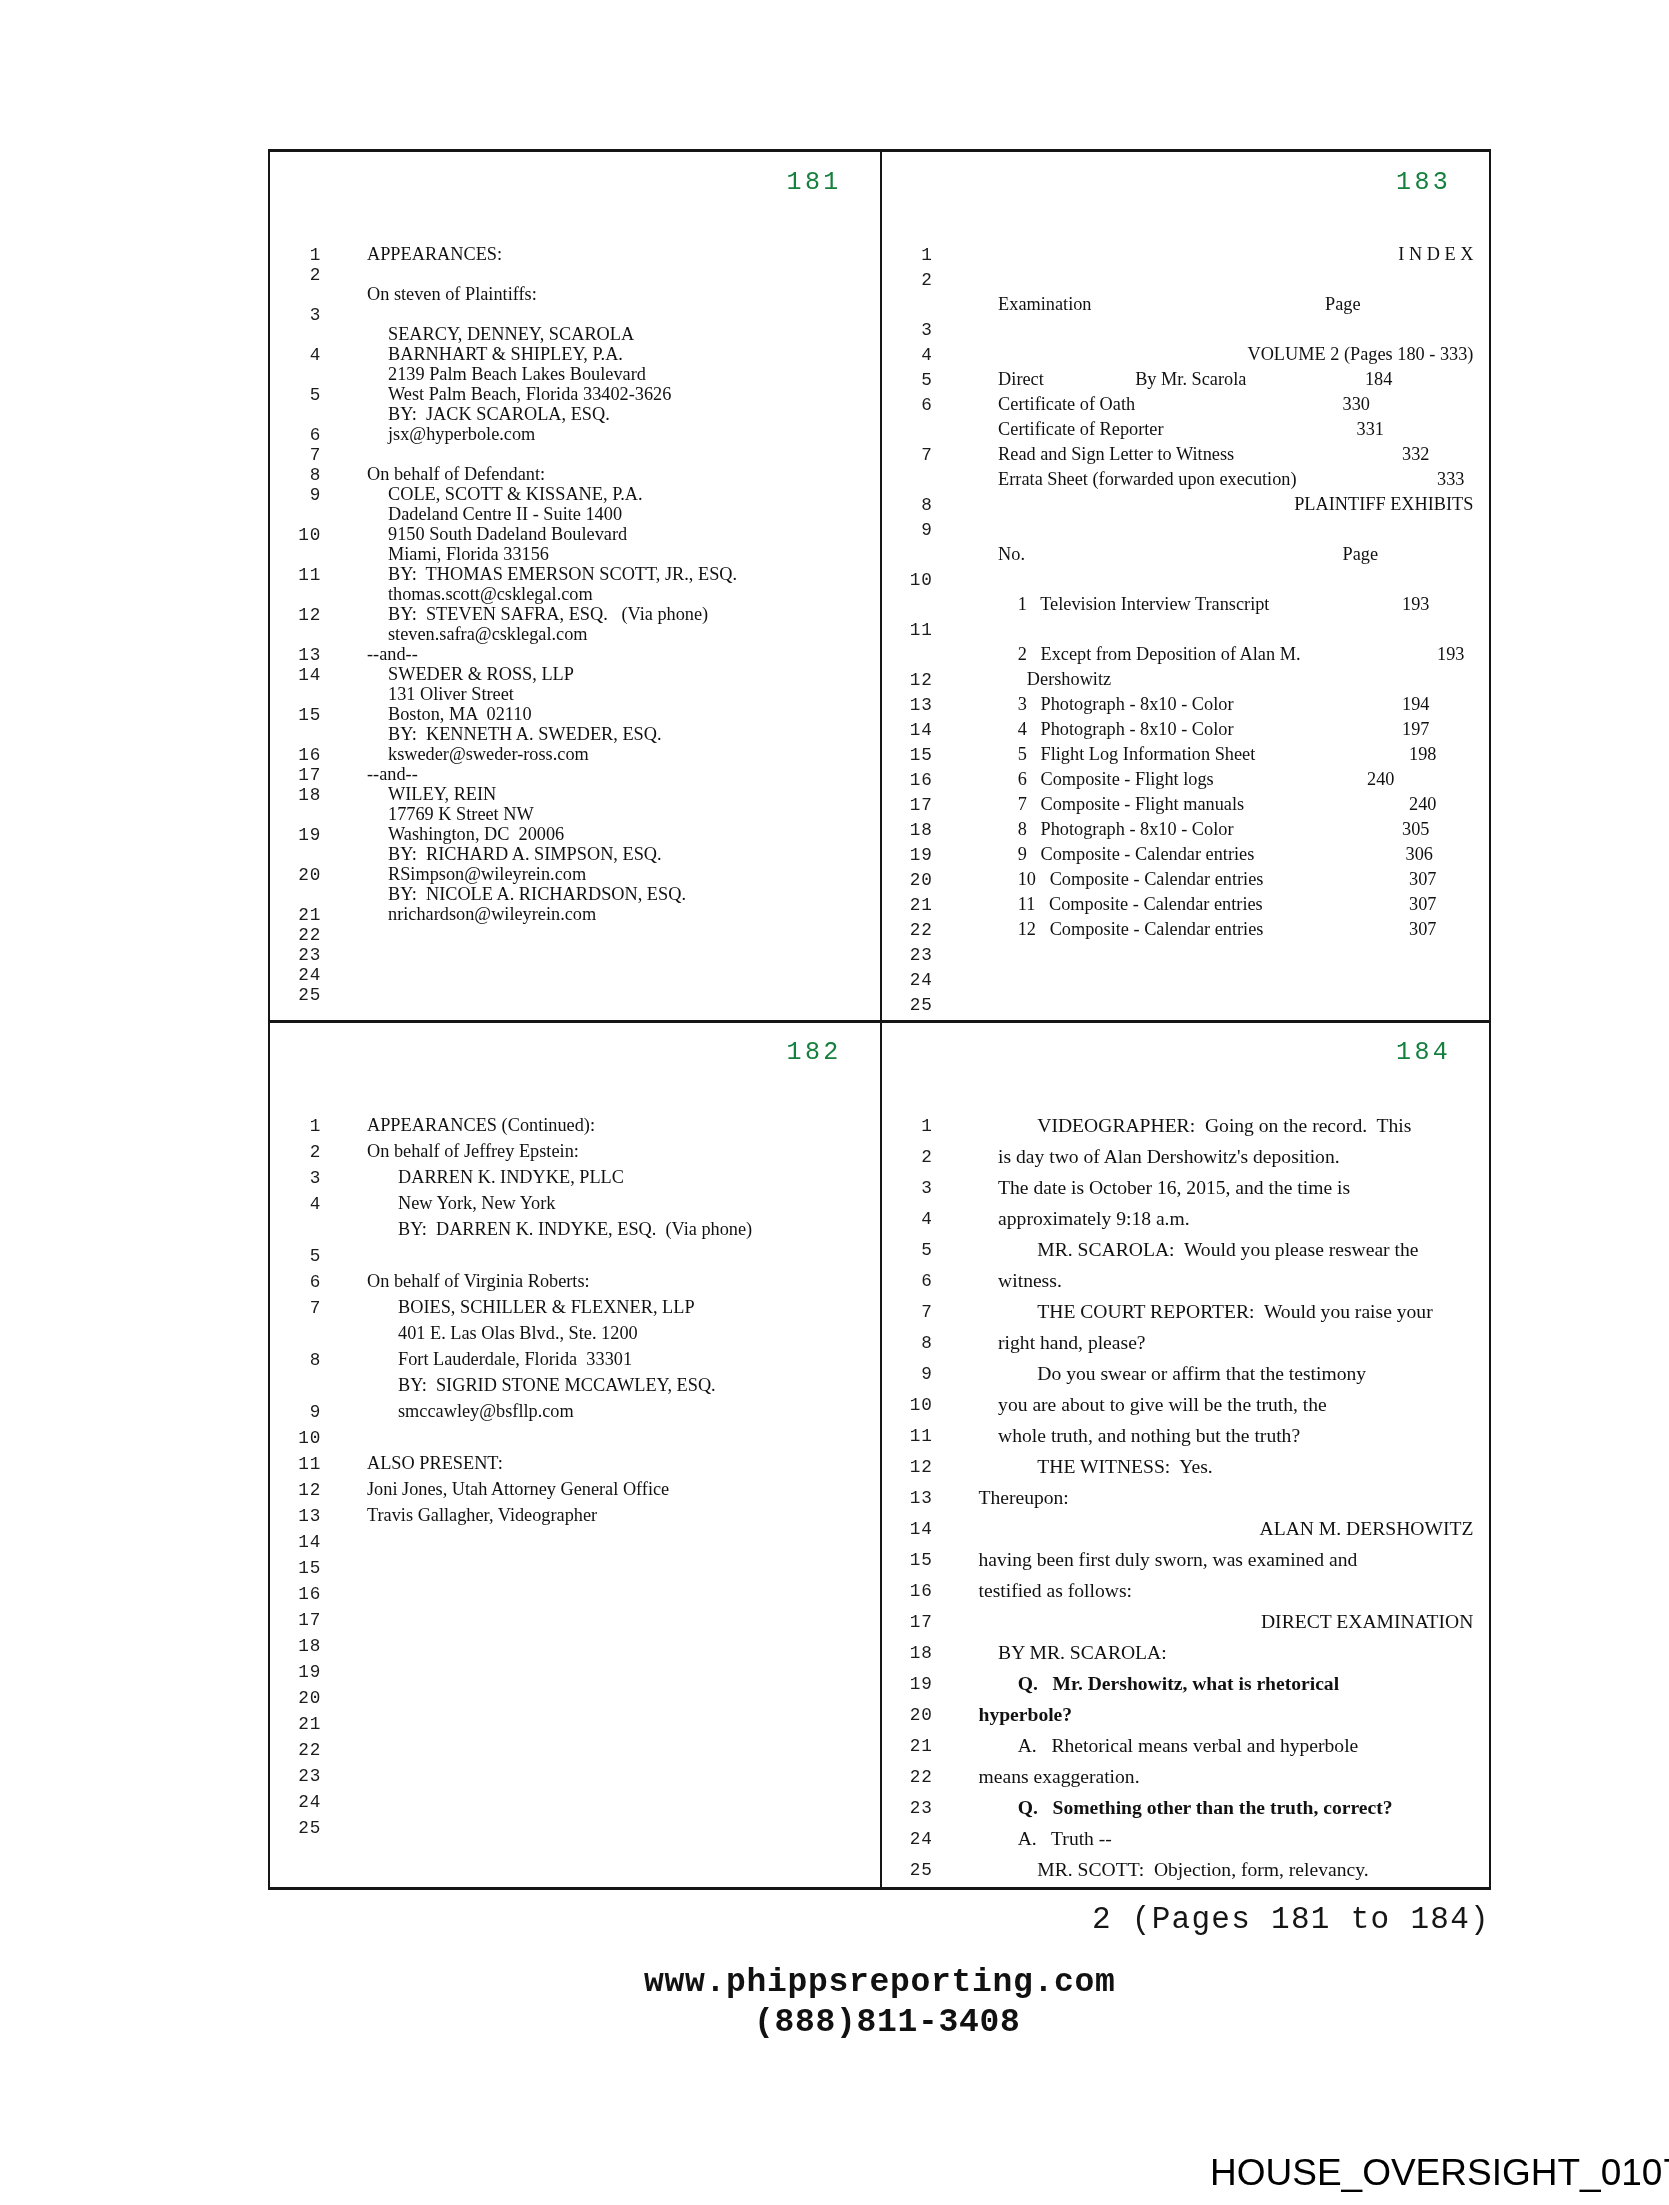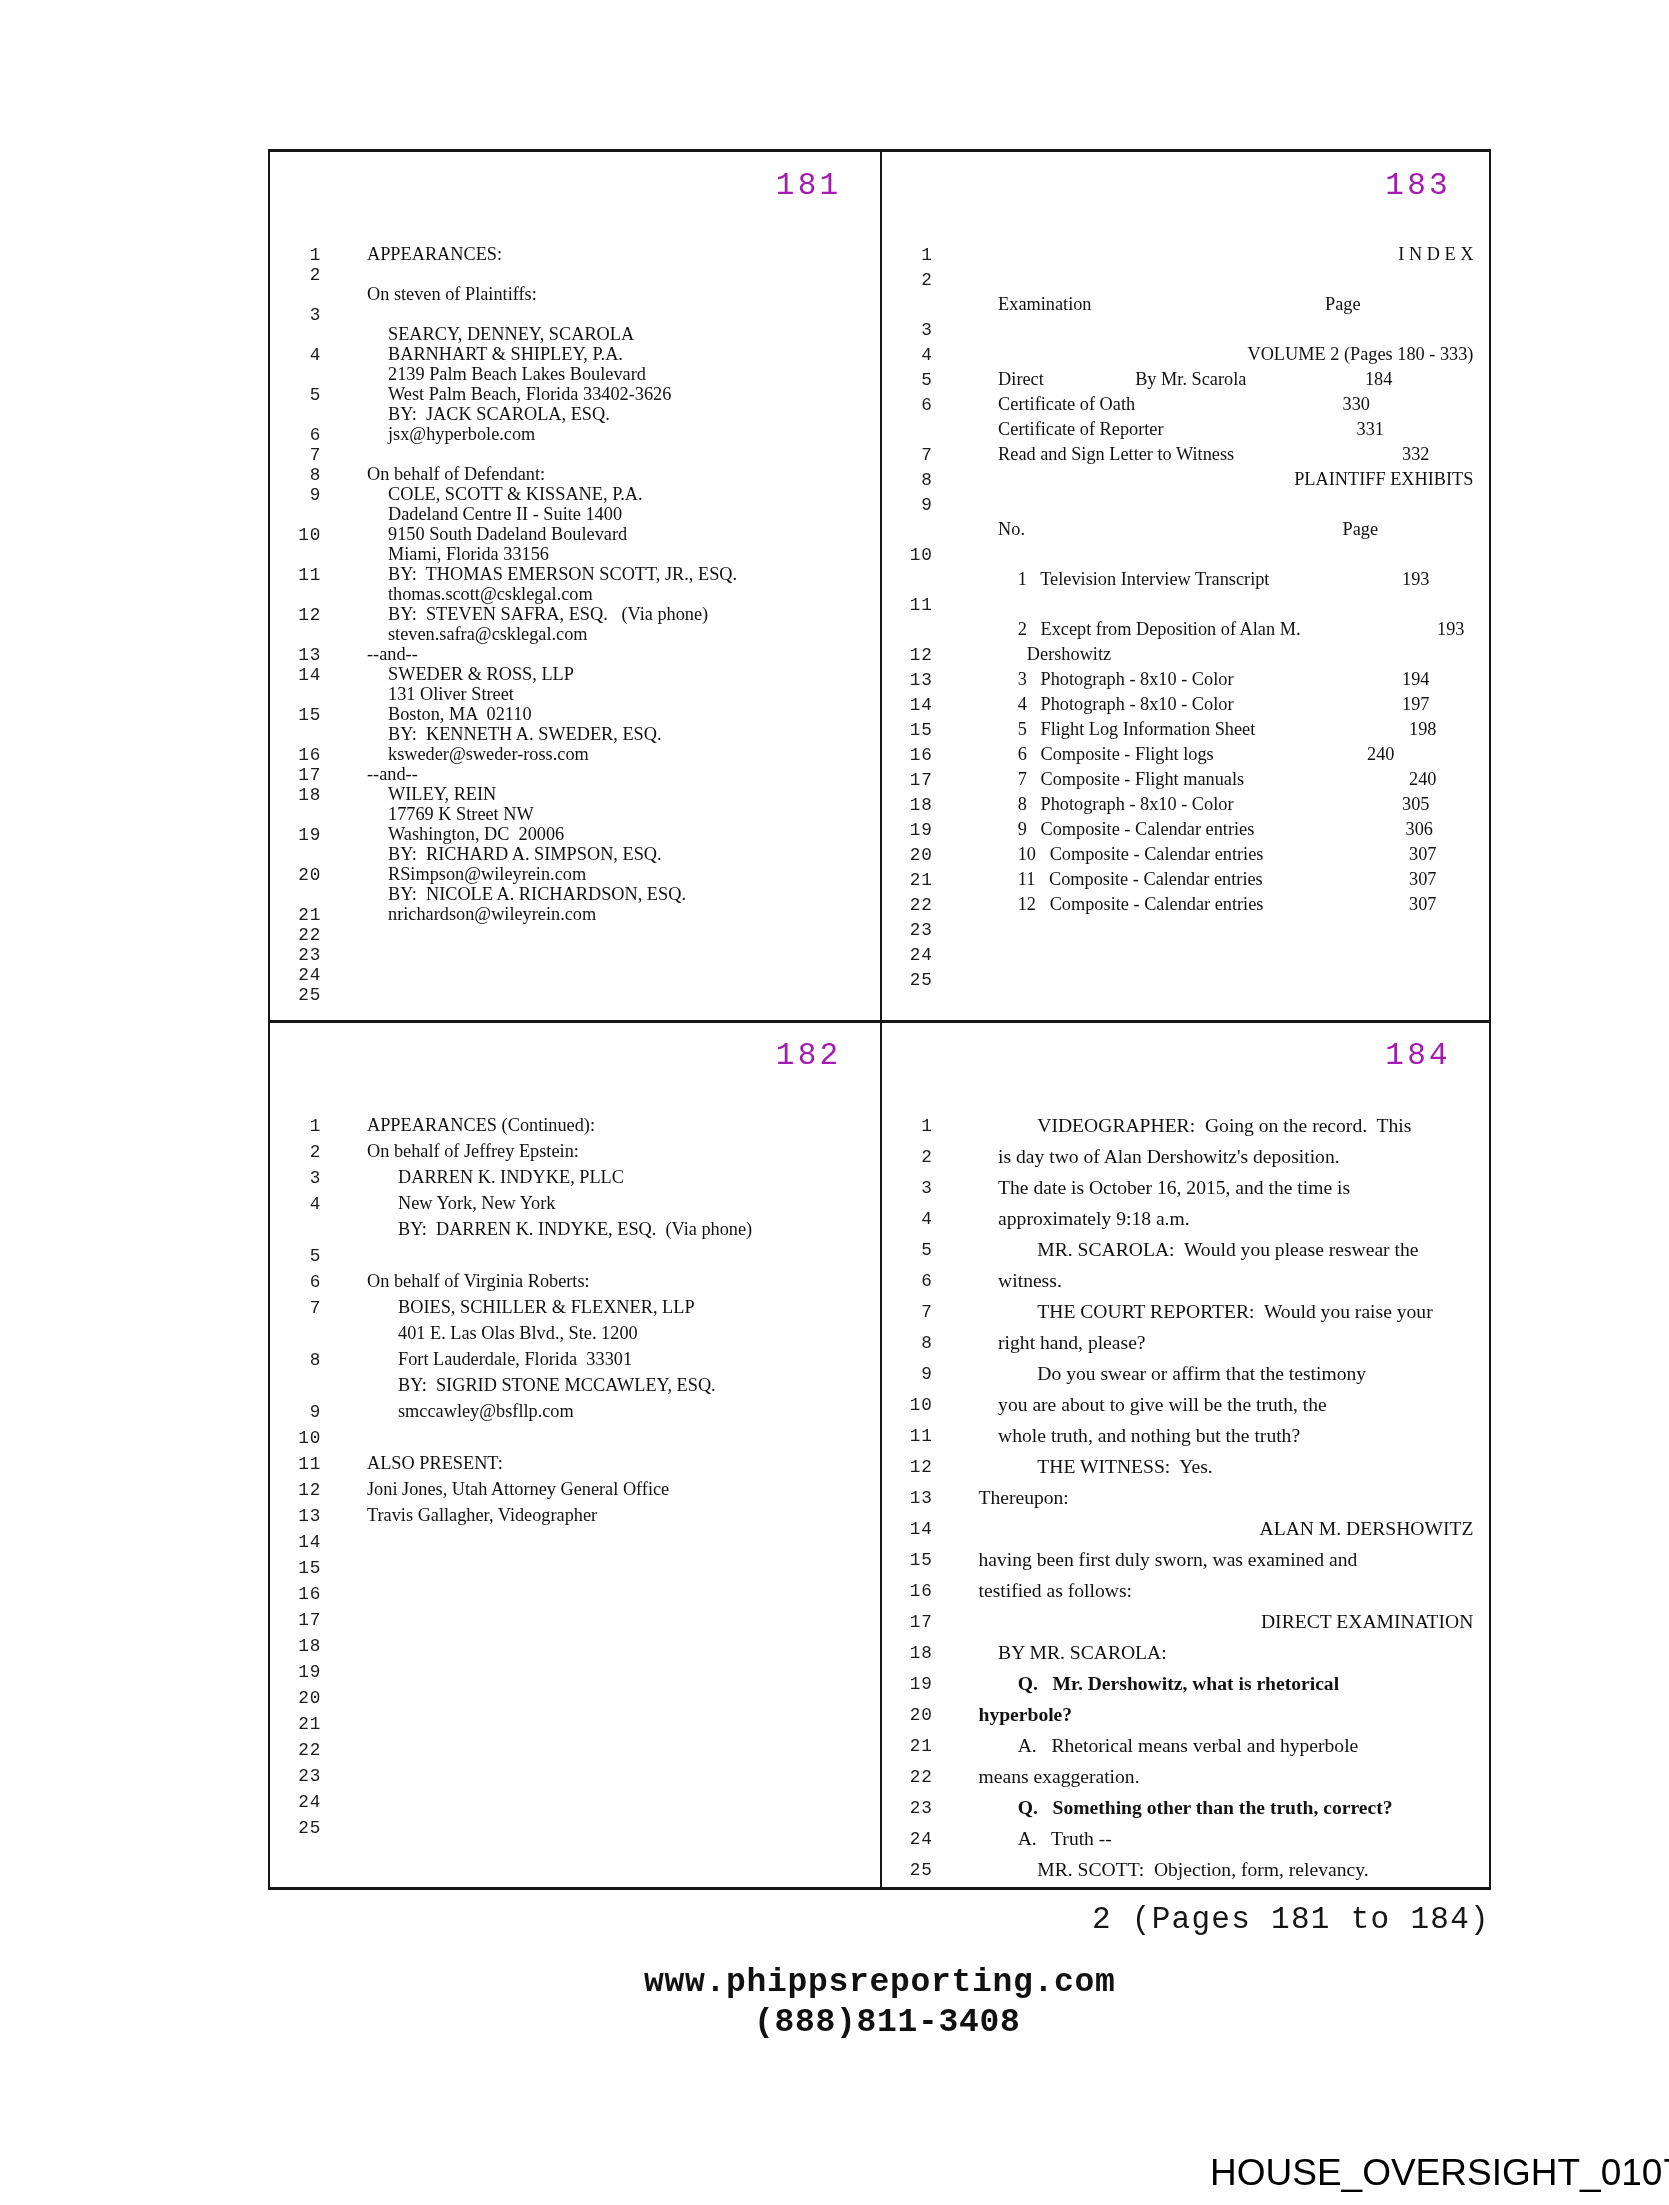--- a/index.html
+++ b/index.html
@@ -14,21 +14,21 @@
     display:grid;grid-template-columns:1fr 1fr;grid-template-rows:1fr 1fr;
     background:#ffffff;
   }
   .quad{position:relative;overflow:hidden;}
   .quad.right{border-left:2px solid #161616;}
   .quad.bottom{border-top:3.3px solid #161616;}
 
   .pgnum{
     position:absolute;top:15.7px;right:38px;
     font-family:"Liberation Mono","DejaVu Sans Mono",monospace;
-    font-size:31px;letter-spacing:3.3px;color:#a21caf;
+    font-size:25px;letter-spacing:3.3px;color:#15803d;
   }
   .rows{position:absolute;left:0;right:2.6px;top:92px;}
   .row{position:relative;height:var(--rowh);}
   .row .num{
     position:absolute;left:0;top:1.3px;width:51px;text-align:right;
     font-family:"Liberation Mono","DejaVu Sans Mono",monospace;
     font-size:17.7px;letter-spacing:0.7px;color:#1c1c1c;
   }
   .row .txt{
     display:block;margin-left:calc(97px + var(--i,0) * var(--unit,21px));
@@ -273,20 +273,25 @@
             <span class="num"></span>
             <span class="txt" style="--i: 1;">Certificate of Reporter</span>
             <span class="pg" style="--pgx: 540;">331</span>
           </div>
           <div class="row">
             <span class="num">7</span>
             <span class="txt" style="--i: 1;">Read and Sign Letter to Witness</span>
             <span class="pg" style="--pgx: 605;">332</span>
           </div>
           <div class="row">
+            <span class="num"></span>
+            <span class="txt" style="--i: 1;">Errata Sheet (forwarded upon execution)</span>
+            <span class="pg" style="--pgx: 655;">333</span>
+          </div>
+          <div class="row">
             <span class="num">8</span>
             <span class="txt c">PLAINTIFF EXHIBITS</span>
           </div>
           <div class="row">
             <span class="num">9</span>
             <span class="txt"></span>
           </div>
           <div class="row">
             <span class="num"></span>
             <span class="txt" style="--i: 1;">No.</span>

